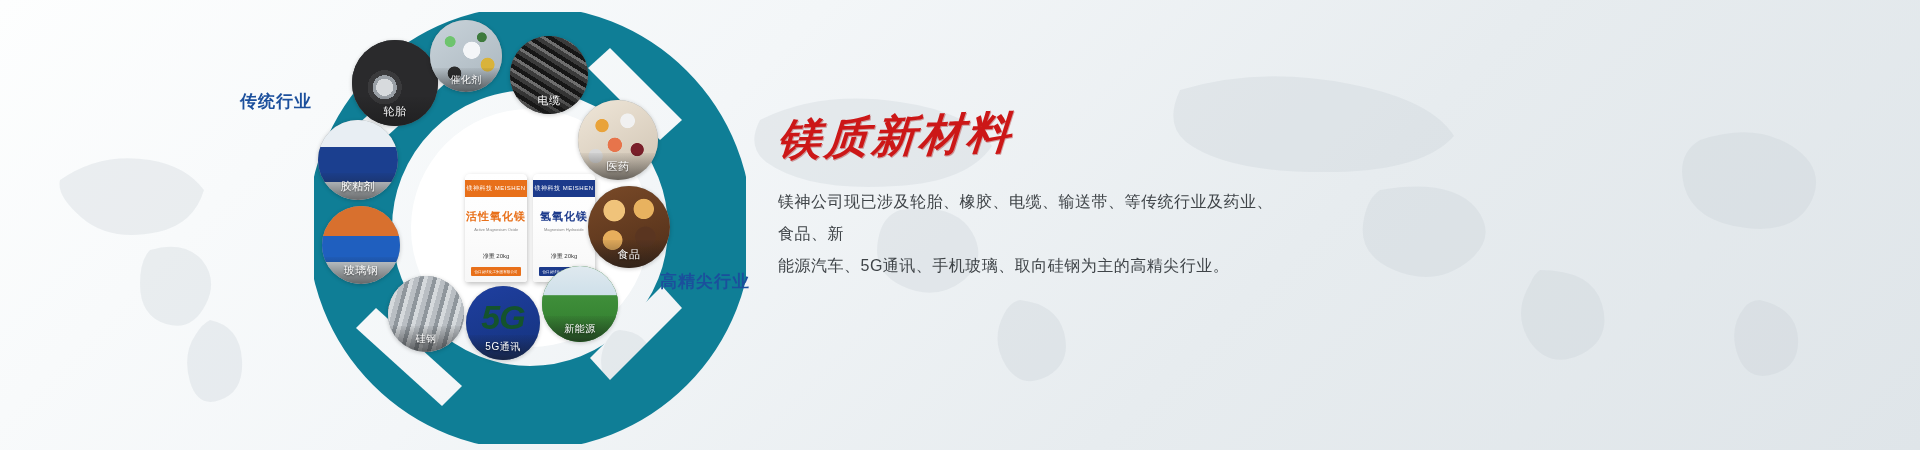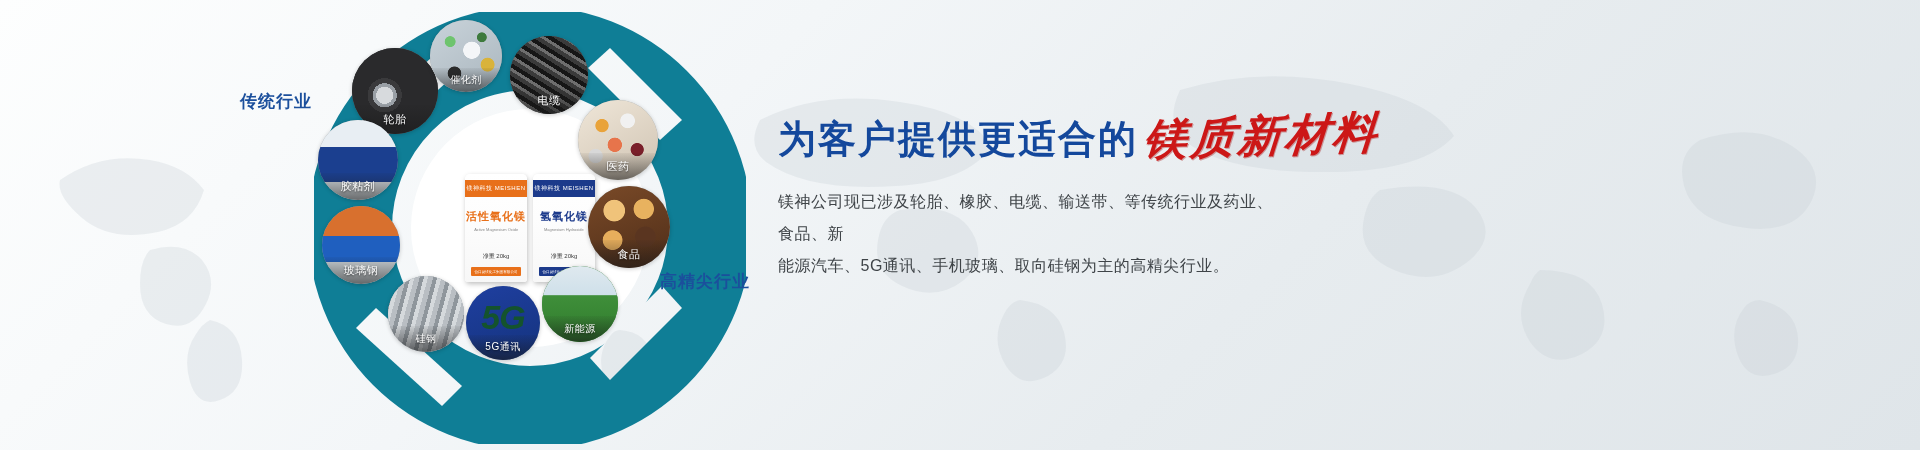--- a/index.html
+++ b/index.html
@@ -241,21 +241,21 @@
       <div class="bag blue">
         <div class="brandbar">镁神科技 MEISHEN</div>
         <div class="pname">氢氧化镁</div>
         <div class="pen">Magnesium Hydroxide</div>
         <div class="netw">净重 20kg</div>
         <div class="footbar">营口菱镁化工集团有限公司</div>
       </div>
     </div>
 
     <div id="node-host">
-        <div class="node" style="left: 42px; top: 40px; width: 86px; height: 86px;">
+        <div class="node" style="left: 42px; top: 32px; width: 86px; height: 86px;">
           <div class="photo ph-tire"></div>
           <div class="cap">轮胎</div>
         </div>
         <div class="node sm" style="left: 120px; top: 12px; width: 72px; height: 72px;">
           <div class="photo ph-cat"></div>
           <div class="cap">催化剂</div>
         </div>
         <div class="node" style="left: 200px; top: 28px; width: 78px; height: 78px;">
           <div class="photo ph-cable"></div>
           <div class="cap">电缆</div>
@@ -291,21 +291,20 @@
         </div>
       </div>
   </div>
 
   <div class="side-label" id="label-traditional">传统行业</div>
 
   <div class="side-label" id="label-advanced">高精尖行业</div>
 
   <div class="copy">
     <div class="headline">
-      <span class="h-blue">为客户提供更适合的</span>
       <span class="h-red">镁质新材料</span>
     </div>
     <div class="para">
       <div>镁神公司现已涉及轮胎、橡胶、电缆、输送带、等传统行业及药业、食品、新</div>
       <div>能源汽车、5G通讯、手机玻璃、取向硅钢为主的高精尖行业。</div>
     </div>
   </div>
 
 </div>
 

